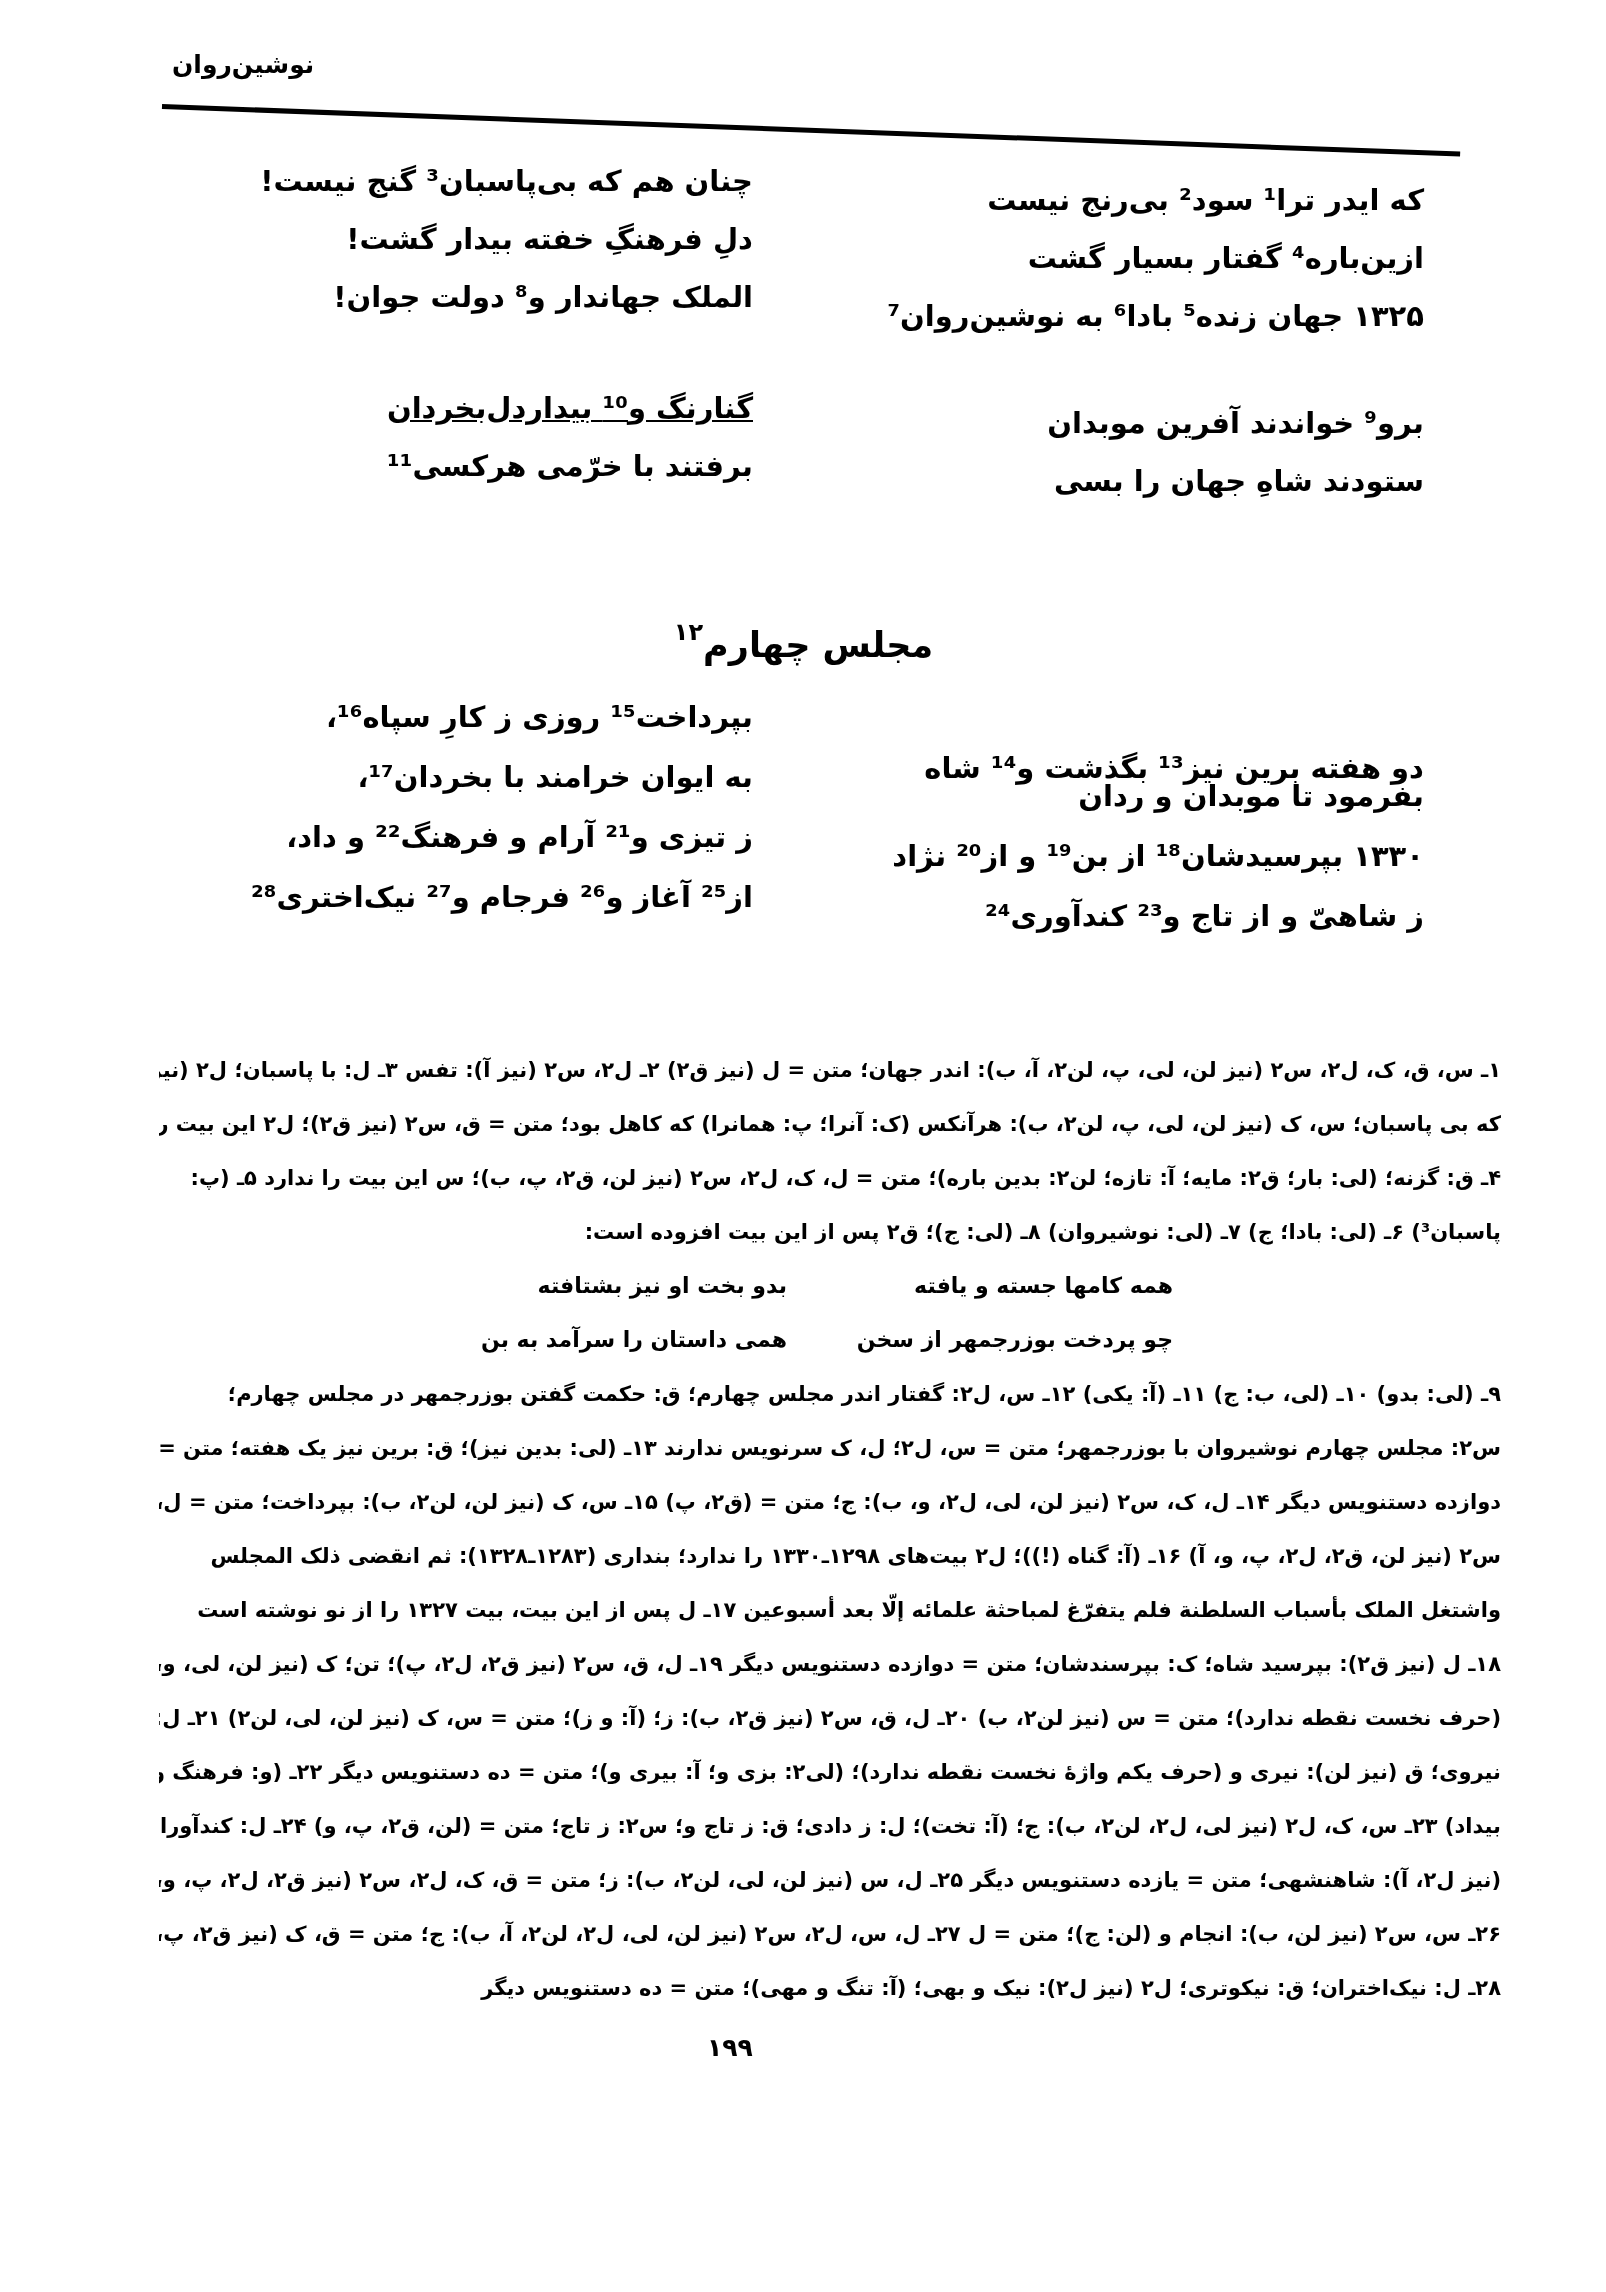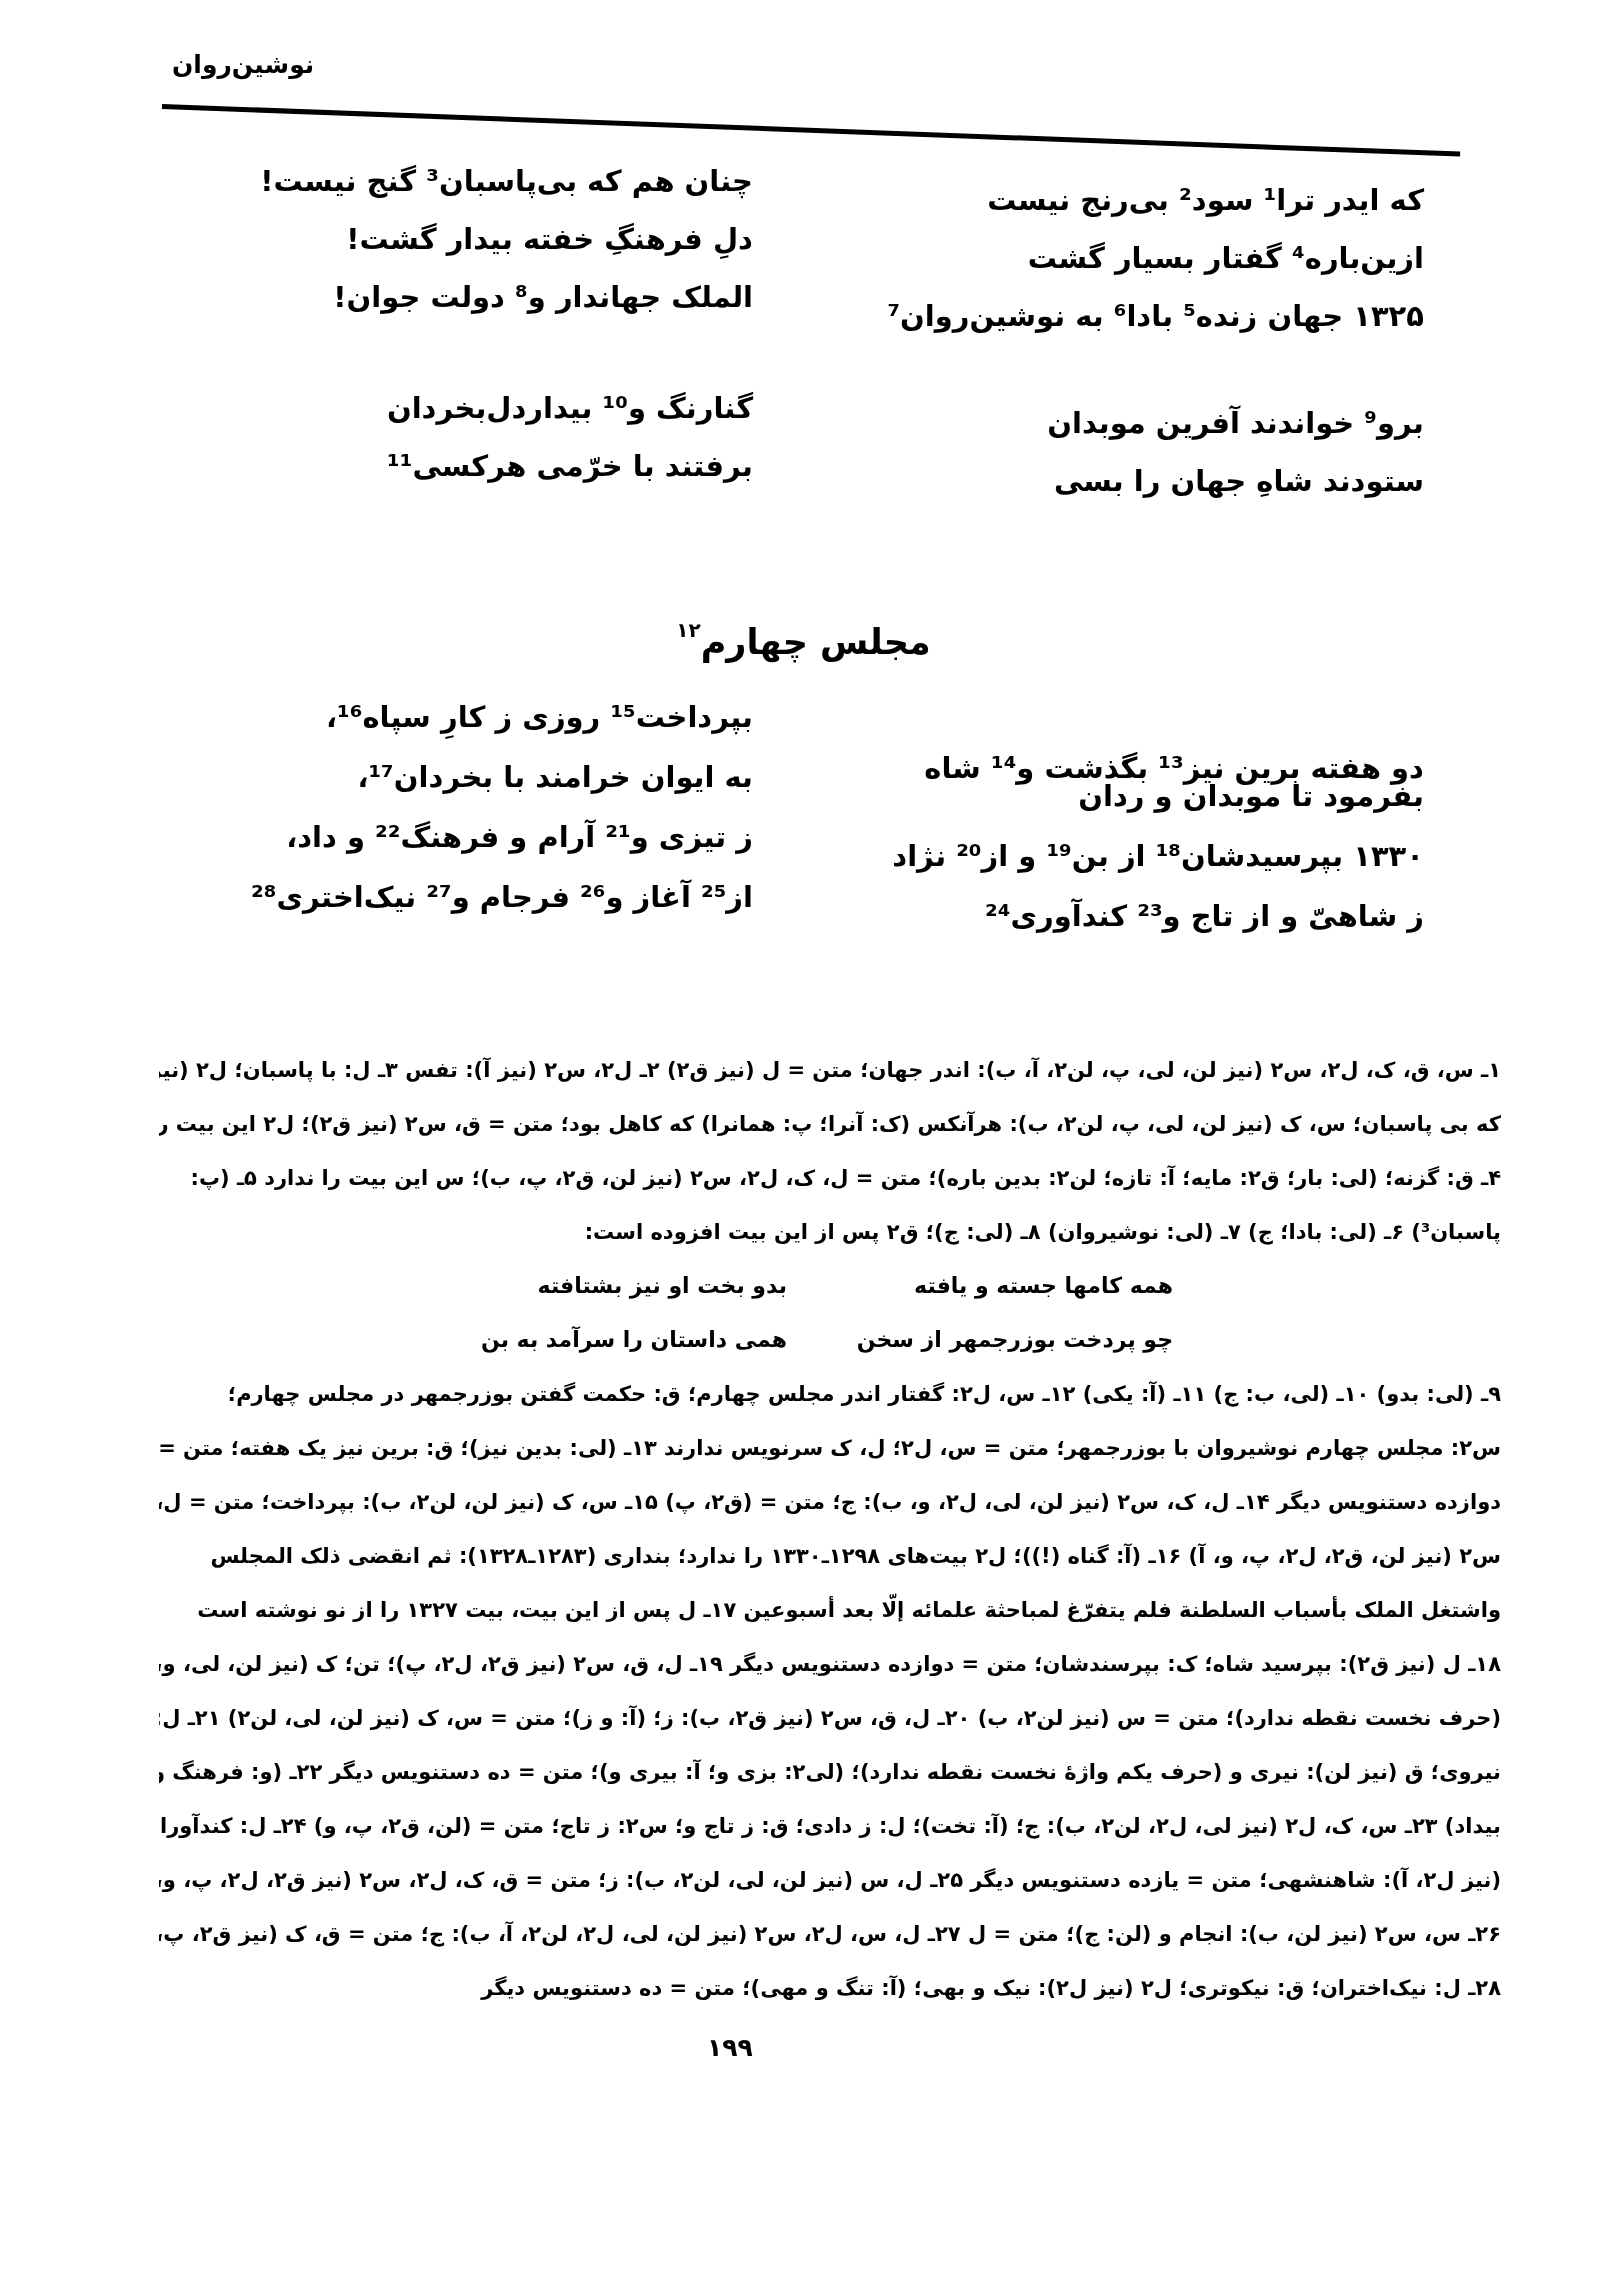--- a/index.html
+++ b/index.html
@@ -12,21 +12,21 @@
   .head-rule { position: absolute; left: 162px; top: 104px; width: 1299px; height: 4.8px; background: #000;
                transform-origin: left center; transform: rotate(2.1deg); }
 
   .verse-block { position: absolute; direction: rtl; font-size: 29px; font-weight: bold; }
   .verse-line { position: absolute; right: 0; white-space: nowrap; direction: rtl; text-align: justify; }
   .col-right { right: 183px; width: 541px; }
   .col-left  { right: 854px; width: 541px; }
 
   .section-heading { position: absolute; left: 0; width: 1607px; top: 618px; text-align: center;
                      font-size: 35px; font-weight: bold; direction: rtl; }
-  .section-heading sup { font-size: 20px; vertical-align: 17.4px; text-align: center; }
+  .section-heading sup { font-size: 24px; vertical-align: 17.4px; text-align: center; }
 
   .footnotes { position: absolute; left: 159px; width: 1342px; top: 1043px; direction: rtl;
                font-size: 21px; font-weight: bold; line-height: 54px; text-align: justify; }
   .fn-line { white-space: nowrap; overflow: hidden; height: 54px; }
   .fn-verse { position: relative; height: 54px; font-size: 22px; }
   .fn-verse .hemi-r { position: absolute; right: 328px; }
   .fn-verse .hemi-l { position: absolute; right: 714px; }
 
   .page-number { position: absolute; left: 707px; top: 2033px; font-size: 25px; font-weight: bold; }
 </style>
@@ -51,21 +51,21 @@
     <div class="verse-line" style="top:0px;">چنان هم که بی‌پاسبان³ گنج نیست!</div>
     <div class="verse-line" style="top:58px;">دلِ فرهنگِ خفته بیدار گشت!</div>
     <div class="verse-line" style="top:116px;">الملک جهاندار و⁸ دولت جوان!</div>
   </div>
 
   <div class="verse-block col-right" style="top:406px; height:126px;">
     <div class="verse-line" style="top:0px;">برو⁹ خواندند آفرین موبدان</div>
     <div class="verse-line" style="top:58px;">ستودند شاهِ جهان را بسی</div>
   </div>
   <div class="verse-block col-left" style="top:391px; height:126px;">
-    <div class="verse-line" style="top:0px;">گنارنگ و¹⁰ بیداردل‌بخردان</div>
+    <div class="verse-line" style="top:0px;text-decoration:underline;">گنارنگ و¹⁰ بیداردل‌بخردان</div>
     <div class="verse-line" style="top:58px;">برفتند با خرّمی هرکسی¹¹</div>
   </div>
 
   <div class="section-heading">
     <span>مجلس چهارم</span><sup>۱۲</sup>
   </div>
 
   <div class="verse-block col-right" style="top:719px; height:251px;">
     <div class="verse-line" style="top:0px;margin-top:32px;">دو هفته برین نیز¹³ بگذشت و¹⁴ شاه</div>
     <div class="verse-line" style="top:60px;">بفرمود تا موبدان و ردان</div>

